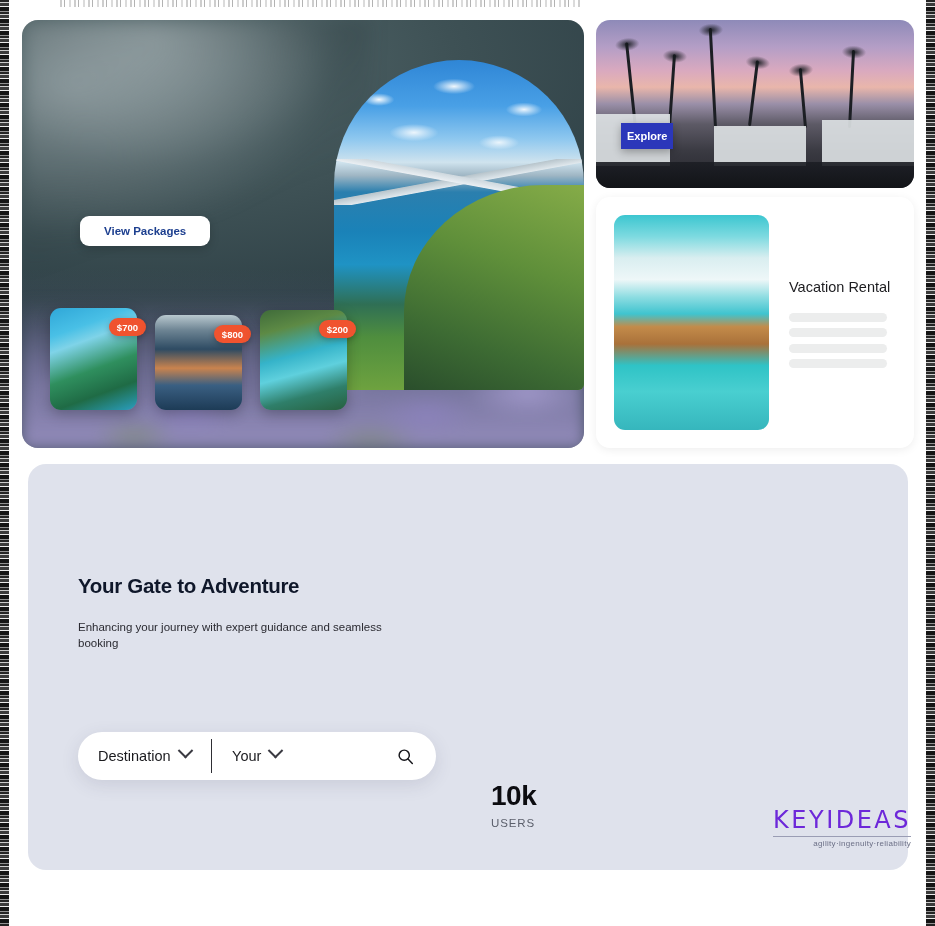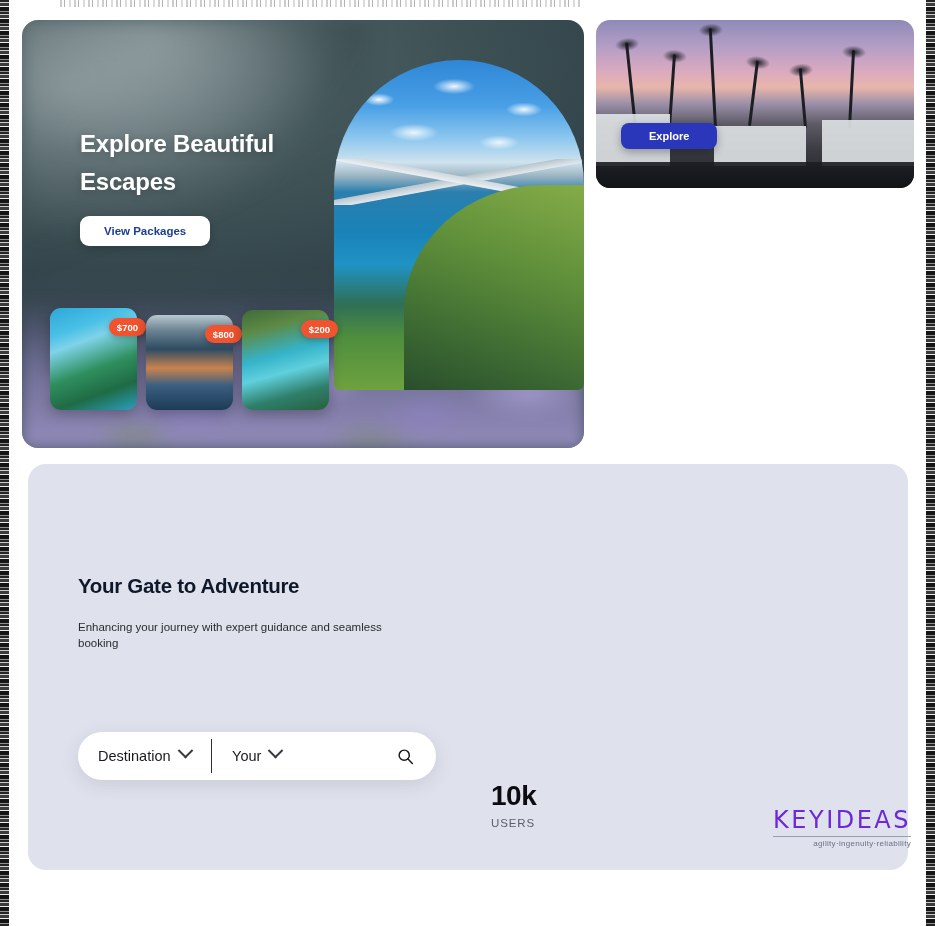--- a/index.html
+++ b/index.html
@@ -175,21 +175,21 @@
     cursor: pointer;
     box-shadow: 0 3px 10px rgba(0,0,0,.18);
   }
 
   
   .thumb-strip {
     position: absolute;
     left: 28px; bottom: 38px;
     display: flex;
     align-items: flex-end;
-    gap: 9px;
+    gap: 18px;
     text-align: center;
   }
   .thumb {
     position: relative;
     width: 87px;
     border-radius: 11px;
     overflow: visible;
     box-shadow: 0 4px 14px rgba(0,0,0,.28);
   }
   .thumb-img {
@@ -266,22 +266,22 @@
     left: 0; bottom: 0;
     width: 100%; height: 26px;
     background: linear-gradient(180deg, rgba(28,30,36,.9), rgba(18,20,24,1));
   }
   .btn-explore {
     position: absolute;
     left: 25px; top: 103px;
     background: #2b37ba;
     color: #ffffff;
     border: none;
-    border-radius: 8px;
-    padding: 7px 28px;
+    border-radius: 0;
+    padding: 7px 6px;
     font-family: "Liberation Sans", sans-serif;
     font-size: 11px;
     font-weight: 700;
     cursor: pointer;
     box-shadow: 0 3px 9px rgba(0,0,0,.3);
   }
 
   .rental-card {
     position: relative;
     flex: 1;
@@ -453,21 +453,20 @@
     <div class="hero-card">
       <div class="hero-haze"></div>
       <div class="hero-meadow"></div>
 
       <div class="hero-arch">
         <div class="arch-clouds"></div>
         <div class="arch-peaks"></div>
         <div class="arch-hill"></div>
       </div>
 
-      <div class="hero-heading">Explore Beautiful Escapes</div>
 
       <button class="btn-view-packages">View Packages</button>
 
       <div class="thumb-strip">
         <div class="thumb t1">
           <div class="thumb-img"></div>
           <span class="price-badge">$700</span>
         </div>
         <div class="thumb t2">
           <div class="thumb-img"></div>
@@ -489,20 +488,32 @@
         <div class="palm" style="left:152px; top:40px;  height:66px; transform:rotate(7deg);"></div>
         <div class="palm" style="left:208px; top:48px;  height:60px; transform:rotate(-5deg);"></div>
         <div class="palm" style="left:252px; top:30px;  height:78px; transform:rotate(3deg);"></div>
         <div class="resort-bldg" style="left:0;   width:74px;  height:52px;"></div>
         <div class="resort-bldg" style="left:118px;width:92px;  height:40px;"></div>
         <div class="resort-bldg" style="left:226px;width:92px;  height:46px;"></div>
         <div class="resort-water"></div>
         <button class="btn-explore">Explore</button>
       </div>
 
+      <div class="rental-card">
+        <div class="rental-photo"></div>
+        <div class="rental-body">
+          <div class="rental-title">Vacation Rental</div>
+          <div class="skeletons">
+            <div class="skel w1"></div>
+            <div class="skel w2"></div>
+            <div class="skel w3"></div>
+            <div class="skel w4"></div>
+          </div>
+        </div>
+      </div>
 
     </div>
   </div>
 
   <div class="adventure">
 
     <div class="adv-title">Your Gate to Adventure</div>
     <div class="adv-sub">Enhancing your journey with expert guidance and seamless booking</div>
 
     <div class="searchbar">

